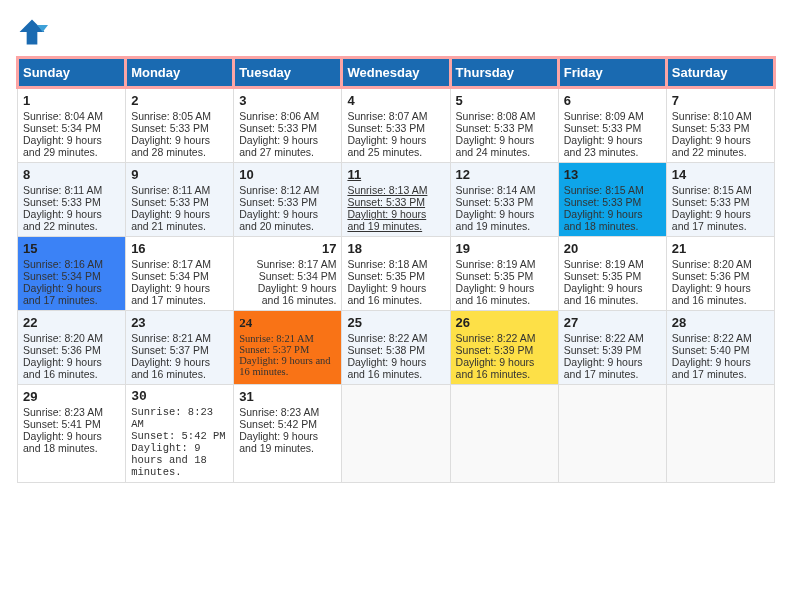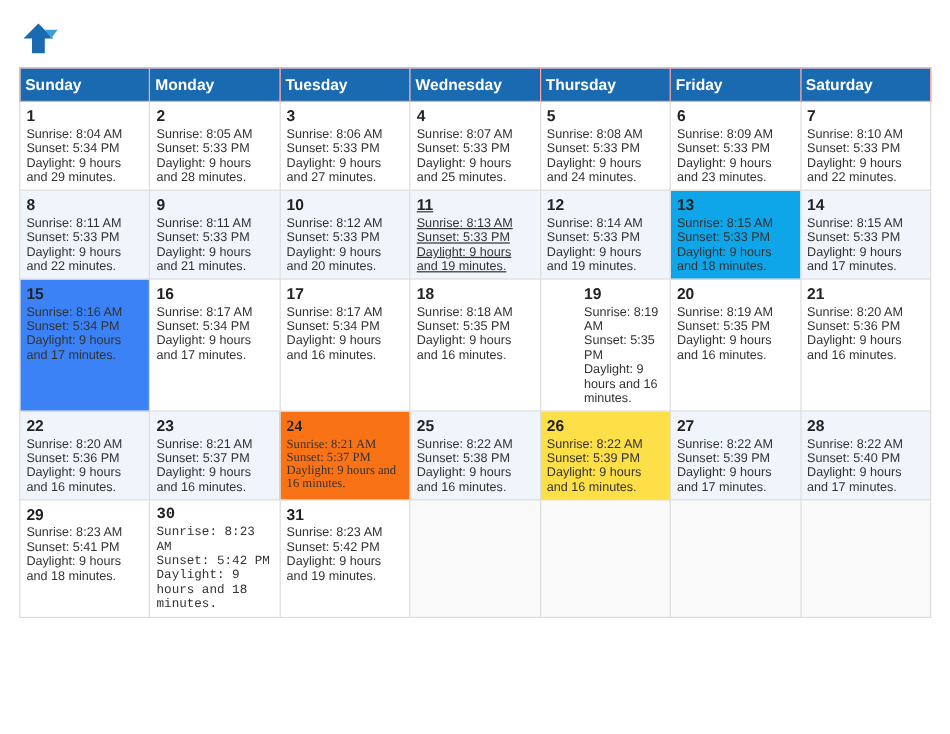--- a/index.html
+++ b/index.html
@@ -57,21 +57,21 @@
       border-collapse: collapse;
       margin-top: 8px;
     }
     .calendar th {
       background-color: #1a6ab1;
       color: #fff;
       font-size: 13px;
       font-weight: bold;
       padding: 6px 4px;
       text-align: left;
-      border: 1px solid #fca5a5;
+      border: 3px solid #fca5a5;
     }
     .calendar td {
       vertical-align: top;
       border: 1px solid #ddd;
       padding: 4px 5px;
       font-size: 10.5px;
       color: #333;
       width: calc(100% / 7);
       background: #fff;
       min-height: 80px;
@@ -220,33 +220,33 @@
           <div>Sunrise: 8:16 AM</div>
           <div>Sunset: 5:34 PM</div>
           <div>Daylight: 9 hours and 17 minutes.</div>
         </td>
         <td style="background: rgb(255, 255, 255);">
           <span class="day-num">16</span>
           <div>Sunrise: 8:17 AM</div>
           <div>Sunset: 5:34 PM</div>
           <div>Daylight: 9 hours and 17 minutes.</div>
         </td>
-        <td style="background: rgb(255, 255, 255);">
+        <td style="background: rgb(255, 255, 255); text-align: right;">
           <span class="day-num">17</span>
           <div>Sunrise: 8:17 AM</div>
           <div>Sunset: 5:34 PM</div>
           <div>Daylight: 9 hours and 16 minutes.</div>
         </td>
         <td style="background: rgb(255, 255, 255);">
           <span class="day-num">18</span>
           <div>Sunrise: 8:18 AM</div>
           <div>Sunset: 5:35 PM</div>
           <div>Daylight: 9 hours and 16 minutes.</div>
         </td>
-        <td style="background: rgb(255, 255, 255); padding-left: 36px;">
+        <td style="background: rgb(255, 255, 255);">
           <span class="day-num">19</span>
           <div>Sunrise: 8:19 AM</div>
           <div>Sunset: 5:35 PM</div>
           <div>Daylight: 9 hours and 16 minutes.</div>
         </td>
         <td style="background: rgb(255, 255, 255);">
           <span class="day-num">20</span>
           <div>Sunrise: 8:19 AM</div>
           <div>Sunset: 5:35 PM</div>
           <div>Daylight: 9 hours and 16 minutes.</div>

